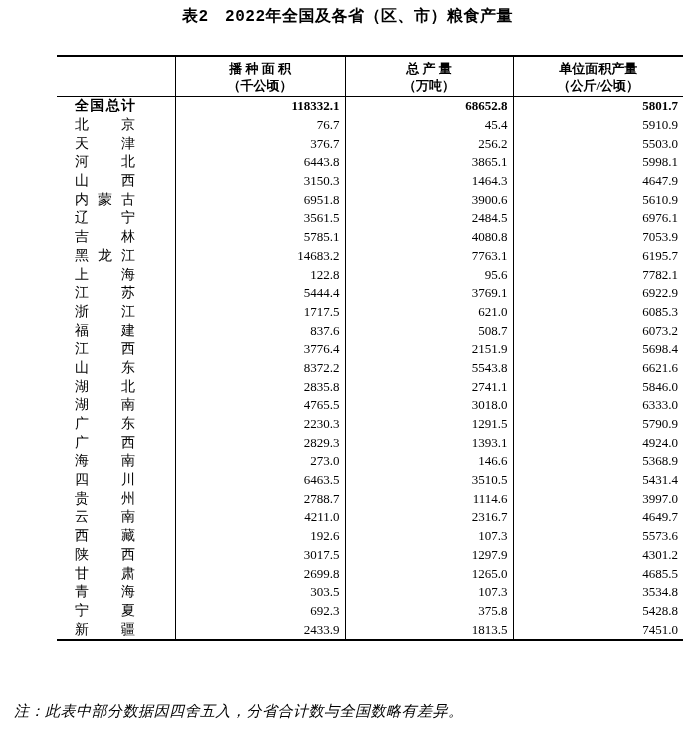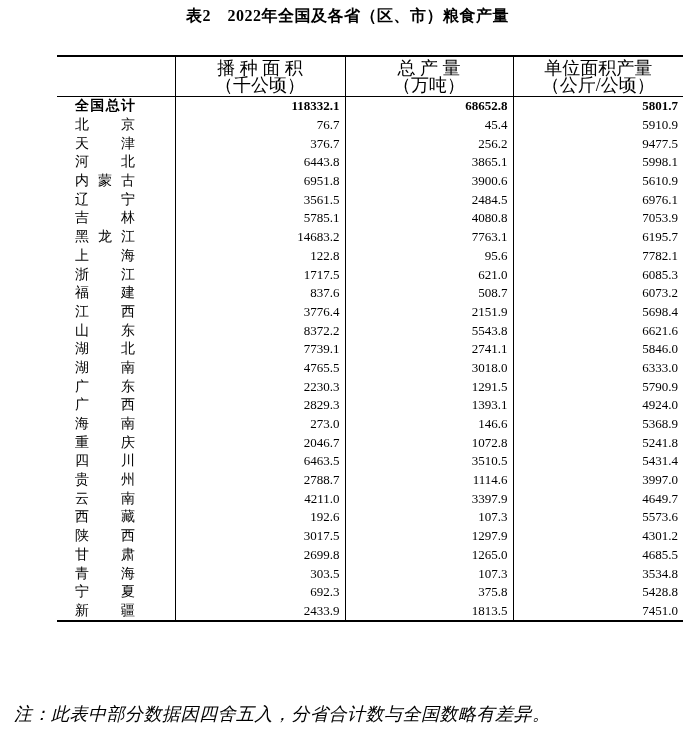--- a/index.html
+++ b/index.html
@@ -15,40 +15,41 @@
   .title {
     position: absolute;
     top: 6px;
     left: 0;
     width: 695px;
     text-align: center;
     font-size: 16px;
     font-weight: bold;
     letter-spacing: 0.5px;
     white-space: pre;
+    font-family: Liberation Mono, monospace;
   }
   table.grain-table {
     position: absolute;
     top: 55px;
     left: 57px;
     width: 626px;
     table-layout: fixed;
     border-collapse: collapse;
     border-top: 2.5px solid #000;
     border-bottom: 2.5px solid #000;
   }
   col.c1 { width: 118px; }
   col.c2 { width: 170px; }
   col.c3 { width: 168px; }
   col.c4 { width: 170px; }
   thead th {
     height: 39px;
     padding: 0;
-    font-weight: normal;
-    font-size: 18px;
+    font-weight: bold;
+    font-size: 13px;
     line-height: 17px;
     text-align: center;
     vertical-align: middle;
     border-bottom: 1px solid #000;
   }
   .vline { border-right: 1px solid #000; }
   tbody td {
     height: 18.7px;
     padding: 0;
     font-size: 13px;
@@ -68,21 +69,21 @@
   }
   td.num {
     text-align: right;
     padding-right: 5px;
   }
   tr.total td { font-weight: bold; }
   .footnote {
     position: absolute;
     top: 702px;
     left: 14px;
-    font-size: 18px;
+    font-size: 15px;
     font-style: italic;
     letter-spacing: 0.5px;
   }
 </style>
 </head>
 <body>
 
 <div class="title">表2　2022年全国及各省（区、市）粮食产量</div>
 
 <table class="grain-table">
@@ -119,29 +120,35 @@
       <tr>
         <td class="name vline"><span class="pname">北京</span></td>
         <td class="num vline">76.7</td>
         <td class="num vline">45.4</td>
         <td class="num">5910.9</td>
       </tr>
       <tr>
         <td class="name vline"><span class="pname">天津</span></td>
         <td class="num vline">376.7</td>
         <td class="num vline">256.2</td>
-        <td class="num">9477.5</td>
+        <td class="num">5503.0</td>
       </tr>
       <tr>
         <td class="name vline"><span class="pname">河北</span></td>
         <td class="num vline">6443.8</td>
         <td class="num vline">3865.1</td>
         <td class="num">5998.1</td>
       </tr>
       <tr>
+        <td class="name vline"><span class="pname">山西</span></td>
+        <td class="num vline">3150.3</td>
+        <td class="num vline">1464.3</td>
+        <td class="num">4647.9</td>
+      </tr>
+      <tr>
         <td class="name vline"><span class="pname">内蒙古</span></td>
         <td class="num vline">6951.8</td>
         <td class="num vline">3900.6</td>
         <td class="num">5610.9</td>
       </tr>
       <tr>
         <td class="name vline"><span class="pname">辽宁</span></td>
         <td class="num vline">3561.5</td>
         <td class="num vline">2484.5</td>
         <td class="num">6976.1</td>
@@ -158,20 +165,26 @@
         <td class="num vline">7763.1</td>
         <td class="num">6195.7</td>
       </tr>
       <tr>
         <td class="name vline"><span class="pname">上海</span></td>
         <td class="num vline">122.8</td>
         <td class="num vline">95.6</td>
         <td class="num">7782.1</td>
       </tr>
       <tr>
+        <td class="name vline"><span class="pname">江苏</span></td>
+        <td class="num vline">5444.4</td>
+        <td class="num vline">3769.1</td>
+        <td class="num">6922.9</td>
+      </tr>
+      <tr>
         <td class="name vline"><span class="pname">浙江</span></td>
         <td class="num vline">1717.5</td>
         <td class="num vline">621.0</td>
         <td class="num">6085.3</td>
       </tr>
       <tr>
         <td class="name vline"><span class="pname">福建</span></td>
         <td class="num vline">837.6</td>
         <td class="num vline">508.7</td>
         <td class="num">6073.2</td>
@@ -183,21 +196,21 @@
         <td class="num">5698.4</td>
       </tr>
       <tr>
         <td class="name vline"><span class="pname">山东</span></td>
         <td class="num vline">8372.2</td>
         <td class="num vline">5543.8</td>
         <td class="num">6621.6</td>
       </tr>
       <tr>
         <td class="name vline"><span class="pname">湖北</span></td>
-        <td class="num vline">7739.1</td>
+        <td class="num vline">2835.8</td>
         <td class="num vline">2741.1</td>
         <td class="num">5846.0</td>
       </tr>
       <tr>
         <td class="name vline"><span class="pname">湖南</span></td>
         <td class="num vline">4765.5</td>
         <td class="num vline">3018.0</td>
         <td class="num">6333.0</td>
       </tr>
       <tr>
@@ -212,41 +225,35 @@
         <td class="num vline">1393.1</td>
         <td class="num">4924.0</td>
       </tr>
       <tr>
         <td class="name vline"><span class="pname">海南</span></td>
         <td class="num vline">273.0</td>
         <td class="num vline">146.6</td>
         <td class="num">5368.9</td>
       </tr>
       <tr>
-        <td class="name vline"><span class="pname">重庆</span></td>
-        <td class="num vline">2046.7</td>
-        <td class="num vline">1072.8</td>
-        <td class="num">5241.8</td>
-      </tr>
-      <tr>
         <td class="name vline"><span class="pname">四川</span></td>
         <td class="num vline">6463.5</td>
         <td class="num vline">3510.5</td>
         <td class="num">5431.4</td>
       </tr>
       <tr>
         <td class="name vline"><span class="pname">贵州</span></td>
         <td class="num vline">2788.7</td>
         <td class="num vline">1114.6</td>
         <td class="num">3997.0</td>
       </tr>
       <tr>
         <td class="name vline"><span class="pname">云南</span></td>
         <td class="num vline">4211.0</td>
-        <td class="num vline">3397.9</td>
+        <td class="num vline">2316.7</td>
         <td class="num">4649.7</td>
       </tr>
       <tr>
         <td class="name vline"><span class="pname">西藏</span></td>
         <td class="num vline">192.6</td>
         <td class="num vline">107.3</td>
         <td class="num">5573.6</td>
       </tr>
       <tr>
         <td class="name vline"><span class="pname">陕西</span></td>

